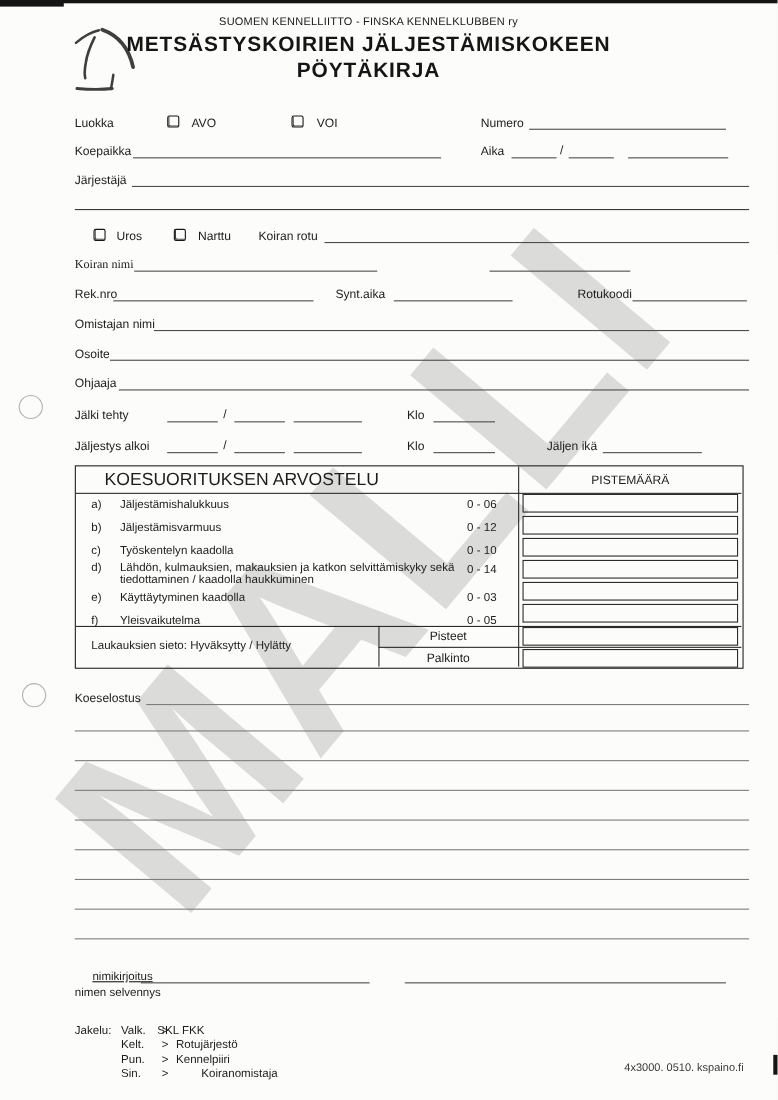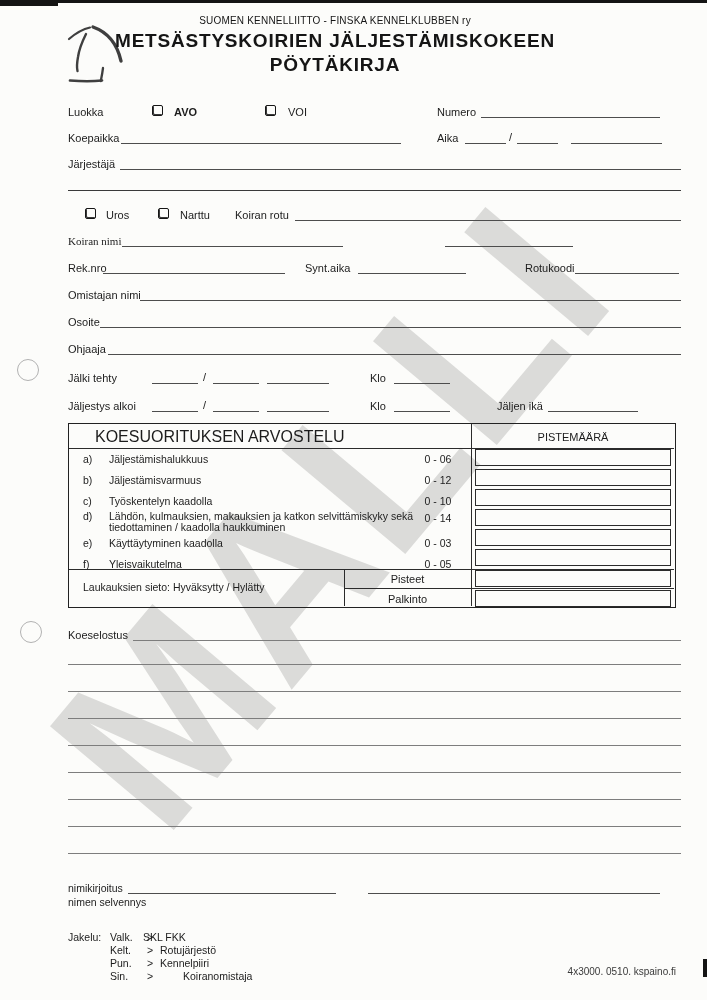--- a/index.html
+++ b/index.html
@@ -51,21 +51,21 @@
       <path d="M8,56.5 C20,57.5 31,57.5 40,56.5" stroke-width="2.7"></path>
     </g>
   </svg>
 
   <div class="hdr z1" style="top:15px;font-size:10px;letter-spacing:0.2px;">SUOMEN KENNELLIITTO - FINSKA KENNELKLUBBEN ry</div>
   <div class="hdr z1" style="top:30px;font-size:19px;font-weight:bold;letter-spacing:0.8px;">METSÄSTYSKOIRIEN JÄLJESTÄMISKOKEEN</div>
   <div class="hdr z1" style="top:54px;font-size:19px;font-weight:bold;letter-spacing:0.8px;">PÖYTÄKIRJA</div>
 
   <div class="lbl z1" style="left:68px;top:106px;">Luokka</div>
   <div class="cb z1" style="left:152px;top:105px;"></div>
-  <div class="lbl z1" style="left:174px;top:106px;font-weight:bold;">AVO</div>
+  <div class="lbl z1" style="left:174px;top:106px;">AVO</div>
   <div class="cb z1" style="left:265px;top:105px;"></div>
   <div class="lbl z1" style="left:288px;top:106px;">VOI</div>
   <div class="lbl z1" style="left:437px;top:106px;">Numero</div>
   <div class="ln z1" style="left:481px;top:117px;width:179px;"></div>
 
   <div class="lbl z1" style="left:68px;top:132px;">Koepaikka</div>
   <div class="ln z1" style="left:121px;top:143px;width:280px;"></div>
   <div class="lbl z1" style="left:437px;top:132px;">Aika</div>
   <div class="ln z1" style="left:465px;top:143px;width:41px;"></div>
   <div class="lbl z1" style="left:509px;top:131px;">/</div>
@@ -170,21 +170,21 @@
   <div class="rule z1" style="left:133px;top:640px;width:548px;"></div>
   <div class="rule z1" style="left:68px;top:664px;width:613px;"></div>
   <div class="rule z1" style="left:68px;top:691px;width:613px;"></div>
   <div class="rule z1" style="left:68px;top:718px;width:613px;"></div>
   <div class="rule z1" style="left:68px;top:745px;width:613px;"></div>
   <div class="rule z1" style="left:68px;top:772px;width:613px;"></div>
   <div class="rule z1" style="left:68px;top:799px;width:613px;"></div>
   <div class="rule z1" style="left:68px;top:826px;width:613px;"></div>
   <div class="rule z1" style="left:68px;top:853px;width:613px;"></div>
 
-  <div class="lbl sm z1" style="left:68px;top:882px;">nimikirjoitus</div>
+  <div class="lbl sm z1" style="left:84px;top:882px;text-decoration:underline;">nimikirjoitus</div>
   <div class="ln z1" style="left:128px;top:893px;width:208px;"></div>
   <div class="lbl sm z1" style="left:68px;top:896px;">nimen selvennys</div>
   <div class="ln z1" style="left:368px;top:893px;width:292px;"></div>
 
   <div class="lbl sm z1" style="left:68px;top:931px;">Jakelu:</div>
   <div class="lbl sm z1" style="left:110px;top:931px;">Valk.</div>
   <div class="lbl sm z1" style="left:147px;top:931px;">&gt;</div>
   <div class="lbl sm z1" style="left:143px;top:931px;">SKL FKK</div>
   <div class="lbl sm z1" style="left:110px;top:944px;">Kelt.</div>
   <div class="lbl sm z1" style="left:147px;top:944px;">&gt;</div>

